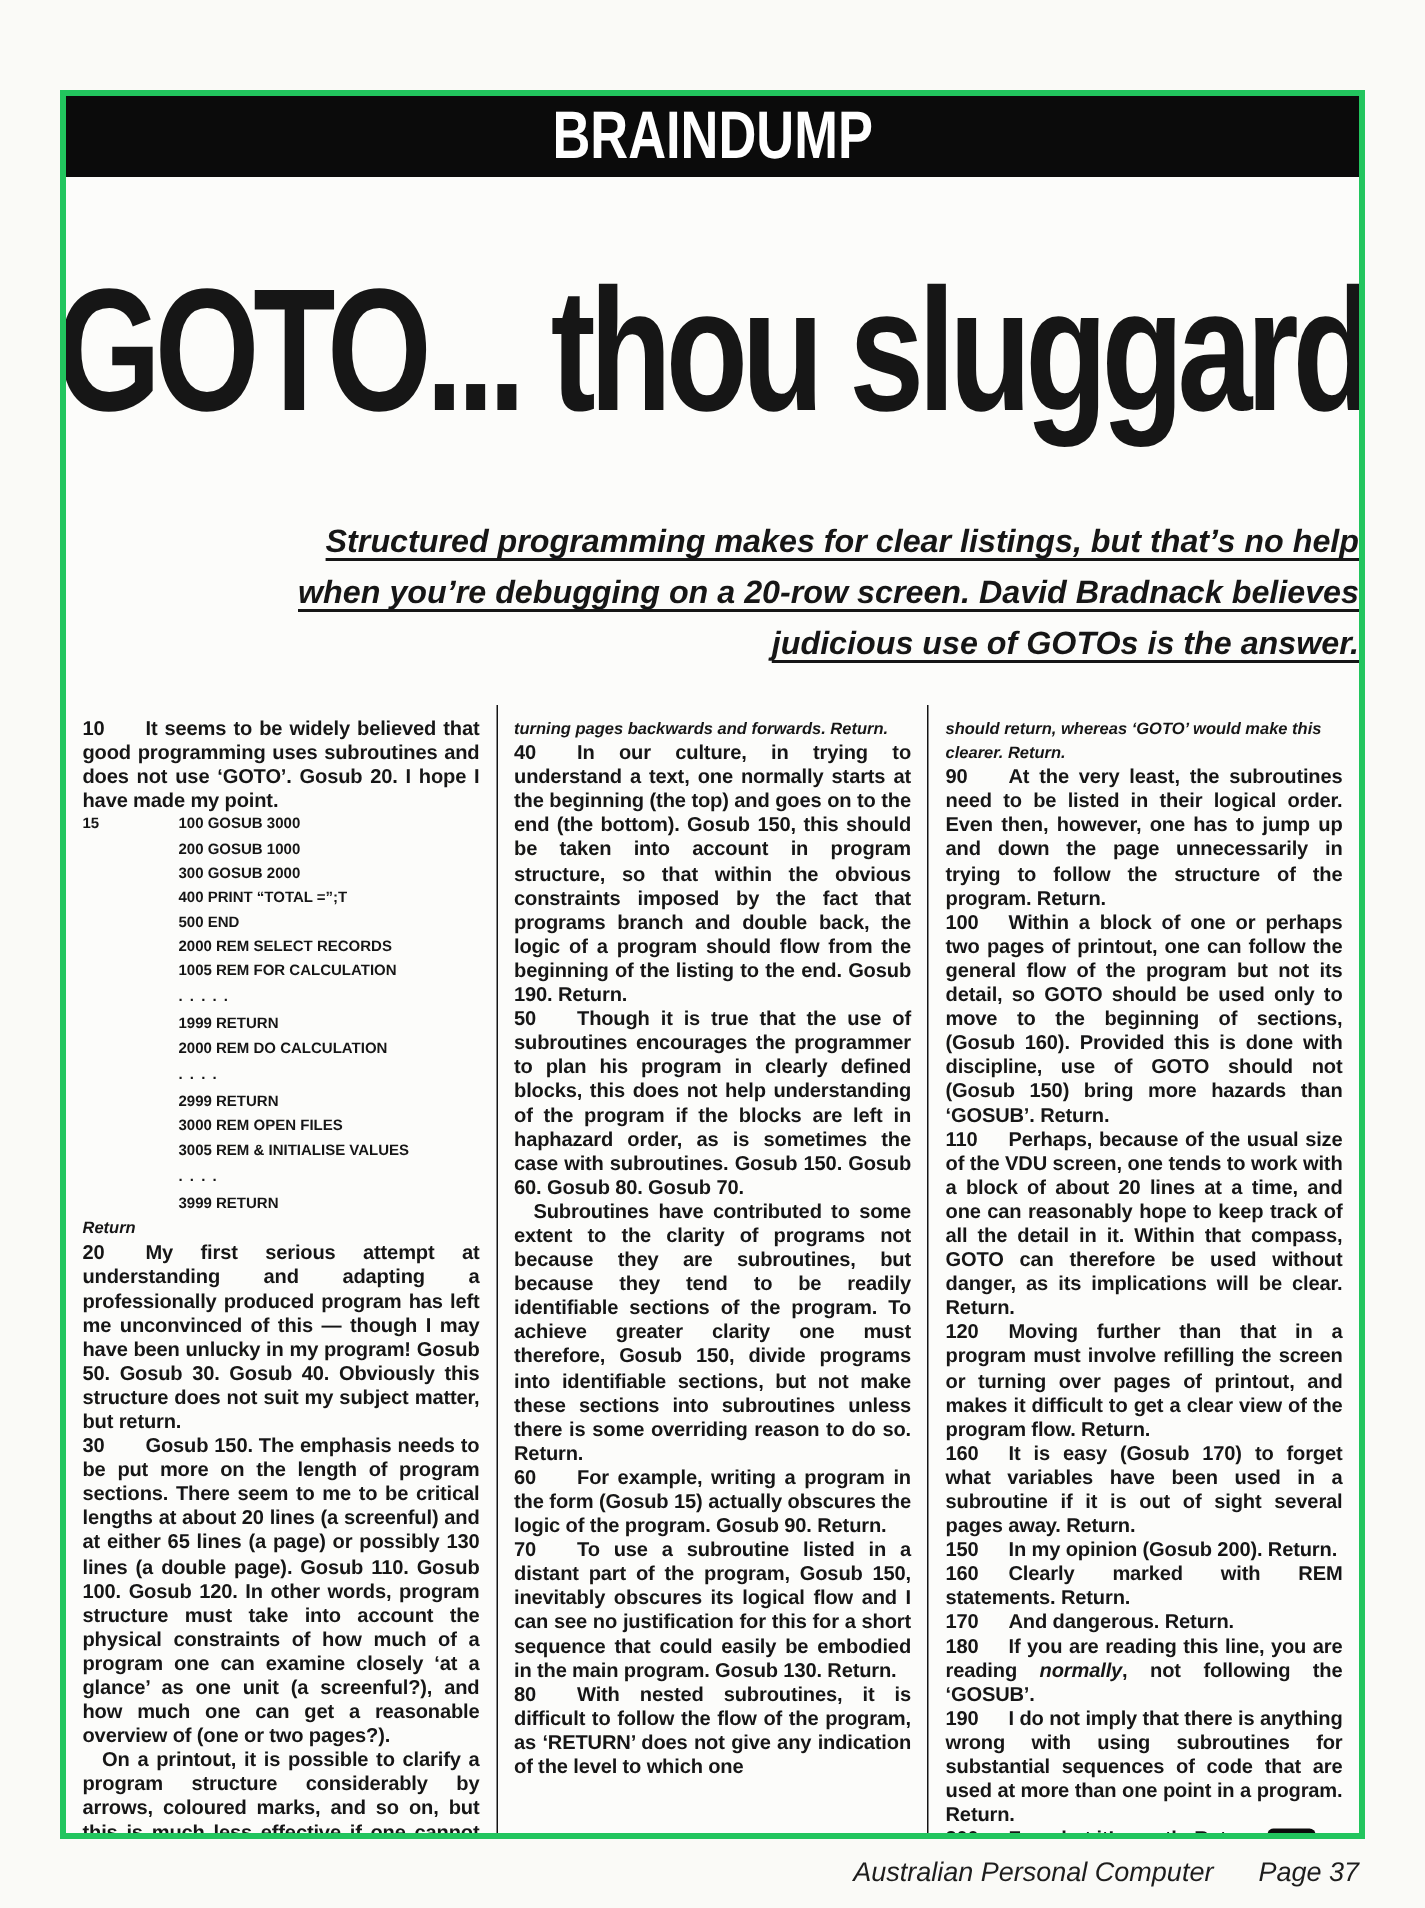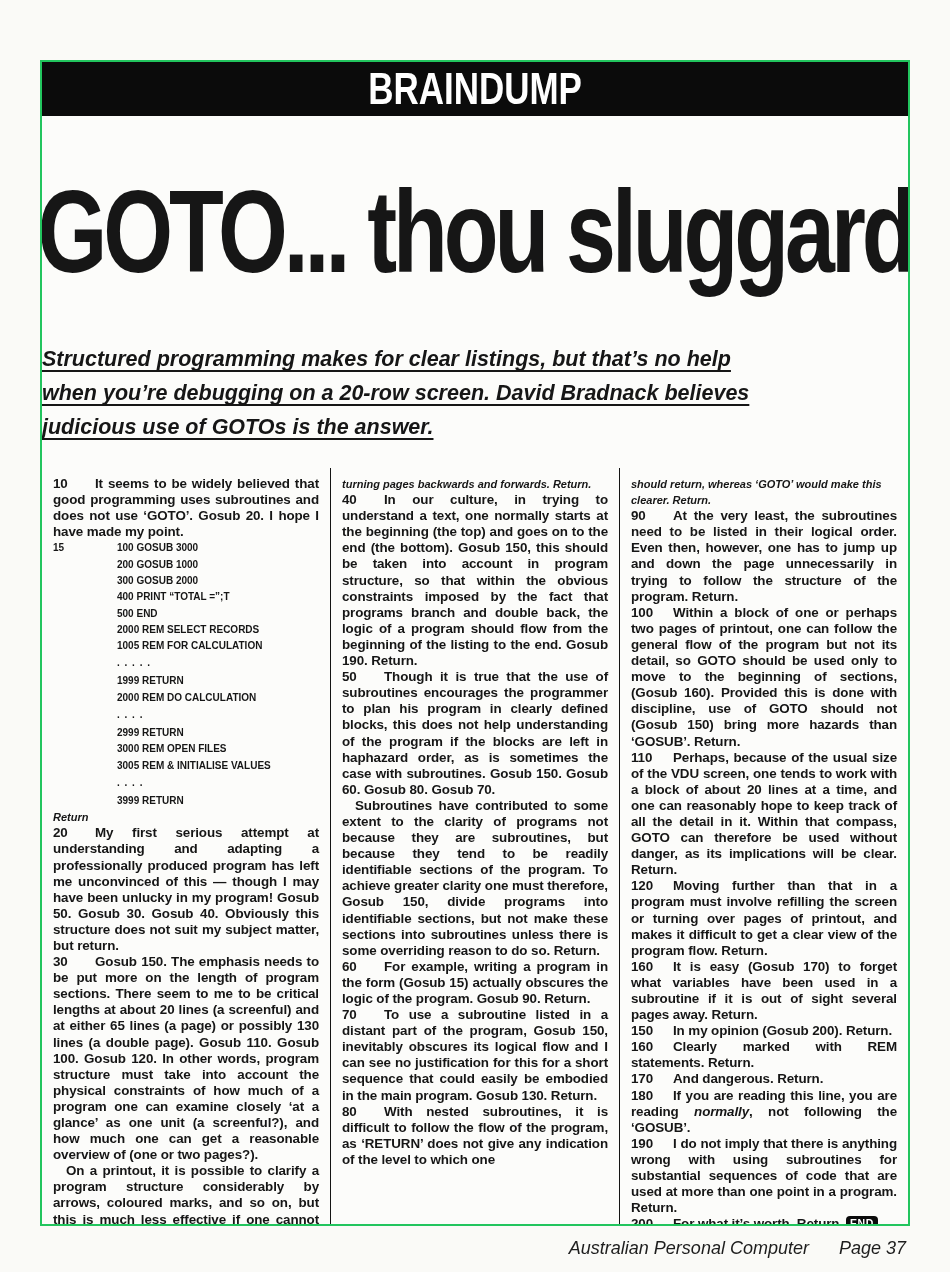--- a/index.html
+++ b/index.html
@@ -1,27 +1,27 @@
 <!DOCTYPE html>
 <html><head>
 <meta charset="utf-8">
 <style>
   * { margin:0; padding:0; box-sizing:border-box; }
   html,body { width:950px; height:1272px; background:#fafaf7; font-family:"Liberation Sans", sans-serif; color:#161616; }
   .page { position:relative; width:950px; height:1272px; overflow:hidden; }
 
-  .content-box { position:absolute; left:40px; top:60px; width:870px; height:1166px; border:2px solid #22c55e; background:#fcfcfa; overflow:hidden; }
+  .content-box { position:absolute; left:40px; top:60px; width:870px; height:1166px; border:4px solid #22c55e; background:#fcfcfa; overflow:hidden; }
 
   .masthead-bar { height:54px; background:#0b0b0b; display:flex; align-items:center; justify-content:center; }
   .masthead-text { color:#fff; font-weight:bold; font-size:38px; letter-spacing:0px; display:inline-block; transform:scale(0.92,1.18); }
 
   .headline-wrap { margin-top:36px; height:160px; display:flex; align-items:center; justify-content:center;text-align:right; }
   .headline { font-weight:bold; font-size:88px; letter-spacing:-4px; white-space:nowrap; display:inline-block; transform:scale(1.02,1.32); }
 
-  .standfirst { margin-top:30px; text-align:left; font-style:italic; font-weight:bold; font-size:21.5px; line-height:34px; }
+  .standfirst { margin-top:30px; text-align:right; font-style:italic; font-weight:bold; font-size:21.5px; line-height:34px; }
   .standfirst div { text-decoration:underline; text-underline-offset:4px; text-decoration-thickness:1.5px; }
 
   .columns { display:flex; margin-top:24px; height:806px; border-top:0; }
   .column { flex:1 1 0; padding:8px 11px 0 11px; overflow:hidden; }
   .column + .column { border-left:1.5px solid #141414; }
 
   .para { font-size:13.4px; line-height:16.1px; font-weight:bold; text-align:justify; letter-spacing:-0.1px; }
   .para.indent { text-indent:13px; }
   .num { display:inline-block; min-width:42px; }
   .code-block { position:relative; padding-left:64px; font-size:10px; line-height:16.3px; font-weight:bold; }

